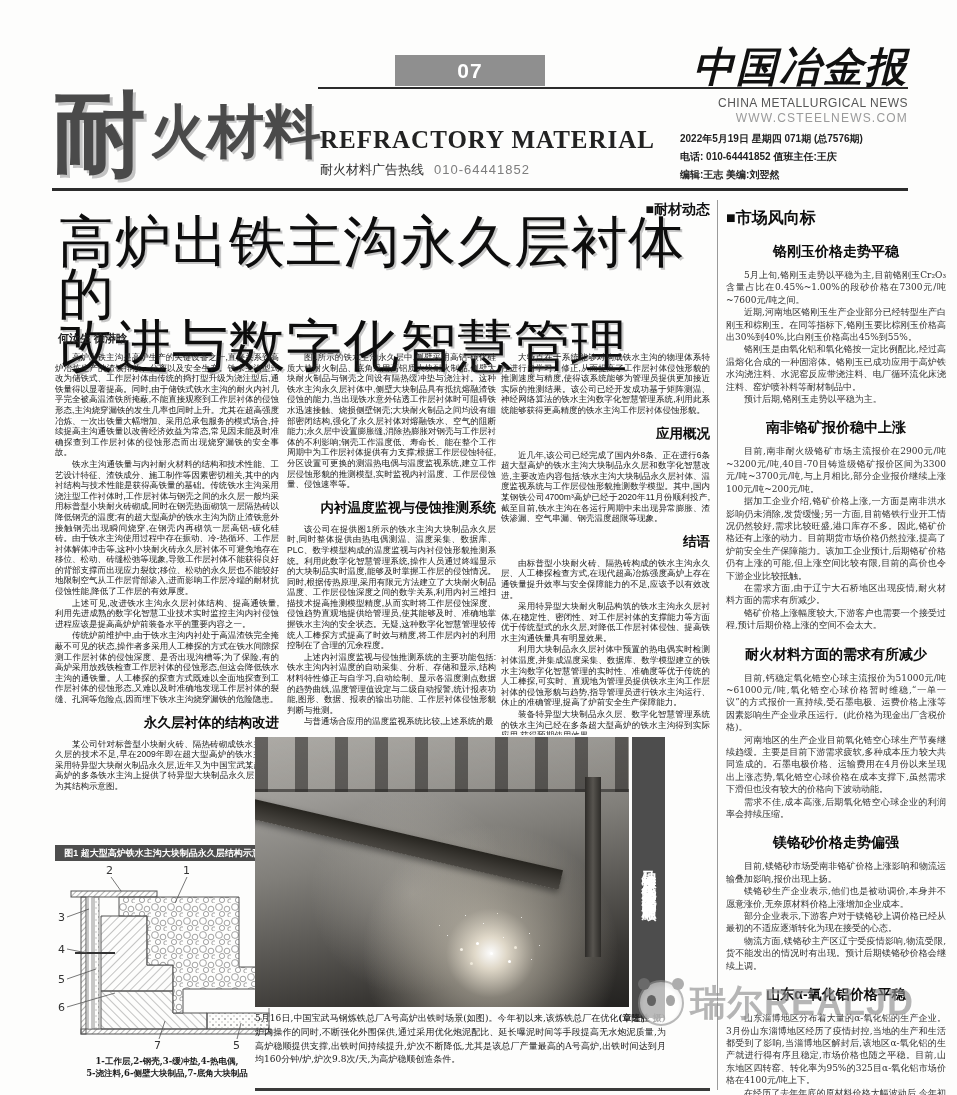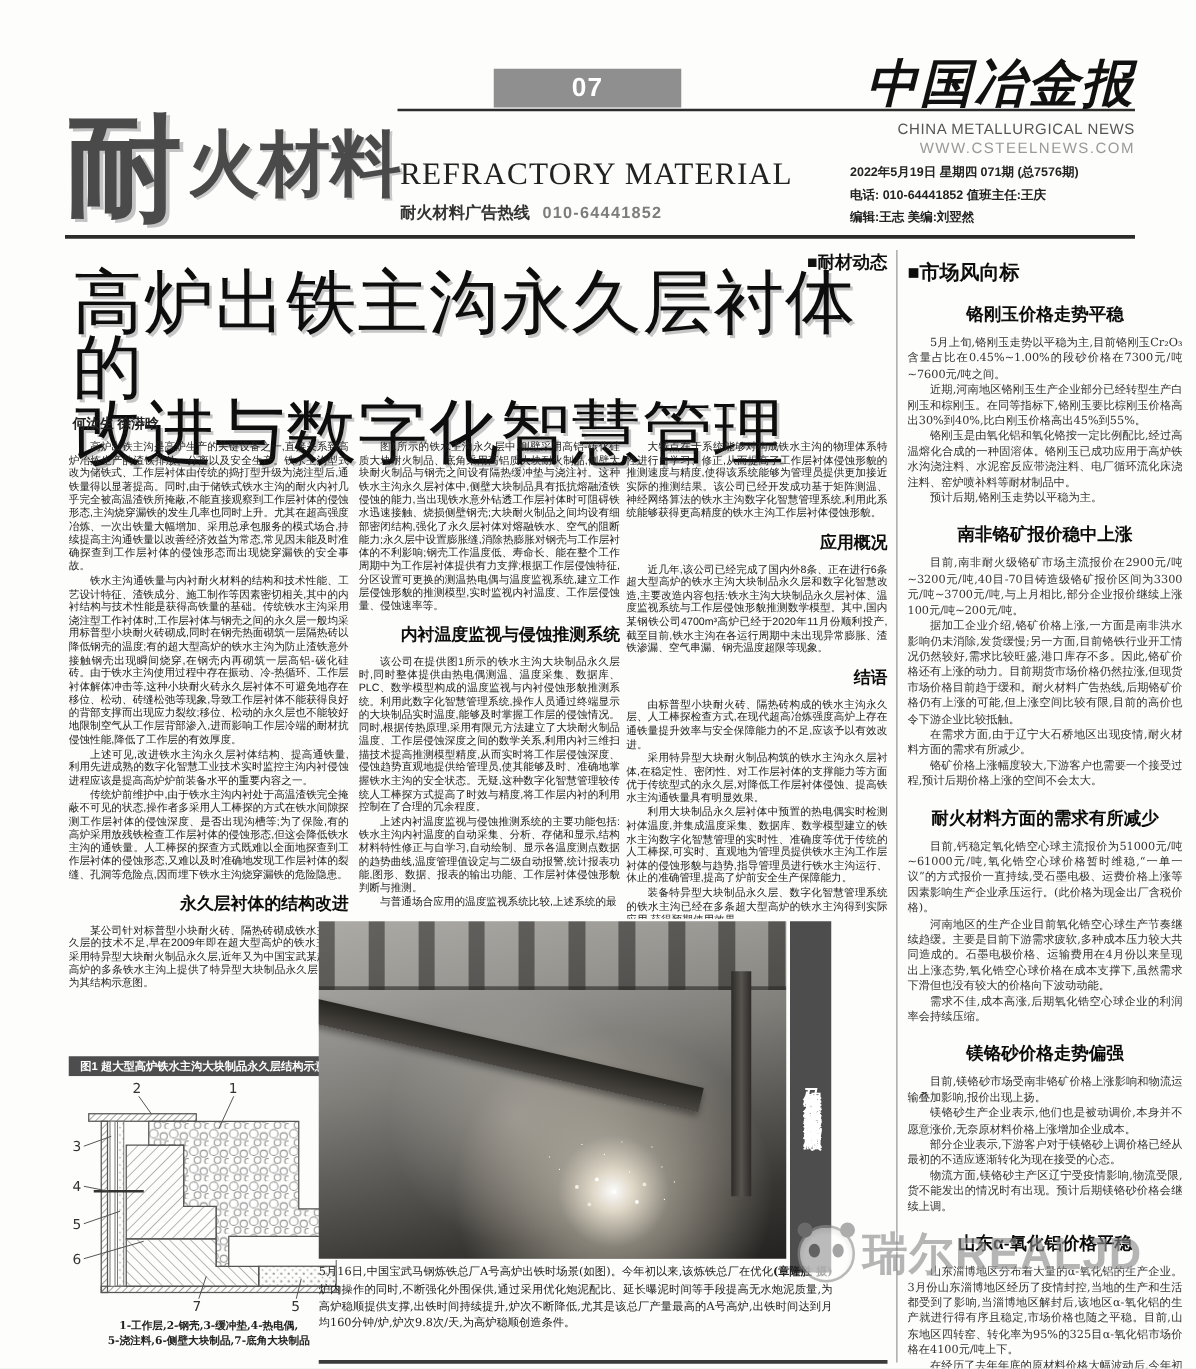--- a/index.html
+++ b/index.html
@@ -9,22 +9,22 @@
 
   
   .pageno-box{left:395px;top:55px;width:150px;height:31px;background:#8f8f8f;color:#fff;
       font-size:21px;font-weight:700;text-align:center;line-height:31px;letter-spacing:1px;}
   .mast-rule-thin{left:318px;top:87px;width:590px;height:2px;background:#2c2c2c;}
   .mast-rule-thick{left:52px;top:188px;width:856px;height:3px;background:#2c2c2c;}
   .section-wrap{left:52px;top:88px;display:flex;align-items:flex-end;}
   .sec-big{font-size:94px;line-height:0.98;font-weight:900;color:#4a4a4a;text-shadow:3px 3px 0 #c3c3c3;}
   .sec-rest{font-size:57px;line-height:1;font-weight:900;color:#4a4a4a;margin:0 0 20px 4px;text-shadow:2px 2px 0 #c9c9c9;}
   .sec-en{left:320px;top:126px;font-family:"Liberation Serif","DejaVu Serif",serif;
-      font-size:25px;font-weight:400;letter-spacing:1px;color:#222;}
-  .hotline{left:320px;top:161px;font-size:13px;font-weight:700;color:#333;}
+      font-size:25px;font-weight:700;letter-spacing:1px;color:#222;}
+  .hotline{left:320px;top:161px;font-size:13px;font-weight:400;color:#333;}
   .hotline .num{color:#7d7d7d;margin-left:10px;letter-spacing:1px;}
   .logo-cn{left:640px;top:40px;width:268px;text-align:right;
       font-family:"DejaVu Serif","Liberation Serif",serif;font-style:italic;font-weight:900;
       font-size:41px;letter-spacing:2px;color:#111;}
   .logo-en{left:640px;top:96px;width:268px;text-align:right;font-size:12px;color:#555;letter-spacing:0.5px;}
   .logo-web{left:640px;top:111px;width:268px;text-align:right;font-size:12px;color:#9a9a9a;letter-spacing:1.2px;}
   .mast-meta{left:680px;top:130px;width:228px;font-size:10px;font-weight:700;line-height:18px;color:#222;}
 
   
   .divider-v{left:717px;top:200px;width:1px;height:890px;background:#9a9a9a;}
@@ -245,21 +245,21 @@
   <div class="abs" id="sidebar">
     <div class="sb-header">■市场风向标</div>
     <div id="sb-sections">
         <h3 class="sb-title">铬刚玉价格走势平稳</h3>
         <p class="sb-p">5月上旬,铬刚玉走势以平稳为主,目前铬刚玉Cr₂O₃含量占比在0.45%~1.00%的段砂价格在7300元/吨~7600元/吨之间。</p>
         <p class="sb-p">近期,河南地区铬刚玉生产企业部分已经转型生产白刚玉和棕刚玉。在同等指标下,铬刚玉要比棕刚玉价格高出30%到40%,比白刚玉价格高出45%到55%。</p>
         <p class="sb-p">铬刚玉是由氧化铝和氧化铬按一定比例配比,经过高温熔化合成的一种固溶体。铬刚玉已成功应用于高炉铁水沟浇注料、水泥窑反应带浇注料、电厂循环流化床浇注料、窑炉喷补料等耐材制品中。</p>
         <p class="sb-p">预计后期,铬刚玉走势以平稳为主。</p>
         <h3 class="sb-title">南非铬矿报价稳中上涨</h3>
         <p class="sb-p">目前,南非耐火级铬矿市场主流报价在2900元/吨~3200元/吨,40目-70目铸造级铬矿报价区间为3300元/吨~3700元/吨,与上月相比,部分企业报价继续上涨100元/吨~200元/吨。</p>
-        <p class="sb-p">据加工企业介绍,铬矿价格上涨,一方面是南非洪水影响仍未消除,发货缓慢;另一方面,目前铬铁行业开工情况仍然较好,需求比较旺盛,港口库存不多。因此,铬矿价格还有上涨的动力。目前期货市场价格仍然拉涨,但现货市场价格目前趋于缓和。耐火材料广告热线,后期铬矿价格仍有上涨的可能,但上涨空间比较有限,目前的高价也令下游企业比较抵触。</p>
+        <p class="sb-p">据加工企业介绍,铬矿价格上涨,一方面是南非洪水影响仍未消除,发货缓慢;另一方面,目前铬铁行业开工情况仍然较好,需求比较旺盛,港口库存不多。因此,铬矿价格还有上涨的动力。目前期货市场价格仍然拉涨,提高了炉前安全生产保障能力。该加工企业预计,后期铬矿价格仍有上涨的可能,但上涨空间比较有限,目前的高价也令下游企业比较抵触。</p>
         <p class="sb-p">在需求方面,由于辽宁大石桥地区出现疫情,耐火材料方面的需求有所减少。</p>
         <p class="sb-p">铬矿价格上涨幅度较大,下游客户也需要一个接受过程,预计后期价格上涨的空间不会太大。</p>
         <h3 class="sb-title">耐火材料方面的需求有所减少</h3>
         <p class="sb-p">目前,钙稳定氧化锆空心球主流报价为51000元/吨~61000元/吨,氧化锆空心球价格暂时维稳,“一单一议”的方式报价一直持续,受石墨电极、运费价格上涨等因素影响生产企业承压运行。(此价格为现金出厂含税价格)。</p>
         <p class="sb-p">河南地区的生产企业目前氧化锆空心球生产节奏继续趋缓。主要是目前下游需求疲软,多种成本压力较大共同造成的。石墨电极价格、运输费用在4月份以来呈现出上涨态势,氧化锆空心球价格在成本支撑下,虽然需求下滑但也没有较大的价格向下波动动能。</p>
         <p class="sb-p">需求不佳,成本高涨,后期氧化锆空心球企业的利润率会持续压缩。</p>
         <h3 class="sb-title">镁铬砂价格走势偏强</h3>
         <p class="sb-p">目前,镁铬砂市场受南非铬矿价格上涨影响和物流运输叠加影响,报价出现上扬。</p>
         <p class="sb-p">镁铬砂生产企业表示,他们也是被动调价,本身并不愿意涨价,无奈原材料价格上涨增加企业成本。</p>
         <p class="sb-p">部分企业表示,下游客户对于镁铬砂上调价格已经从最初的不适应逐渐转化为现在接受的心态。</p>

